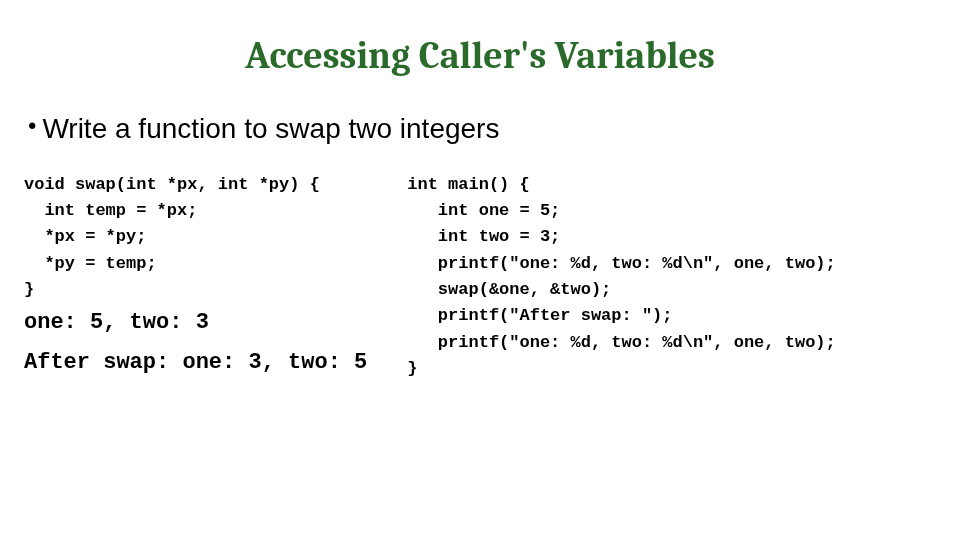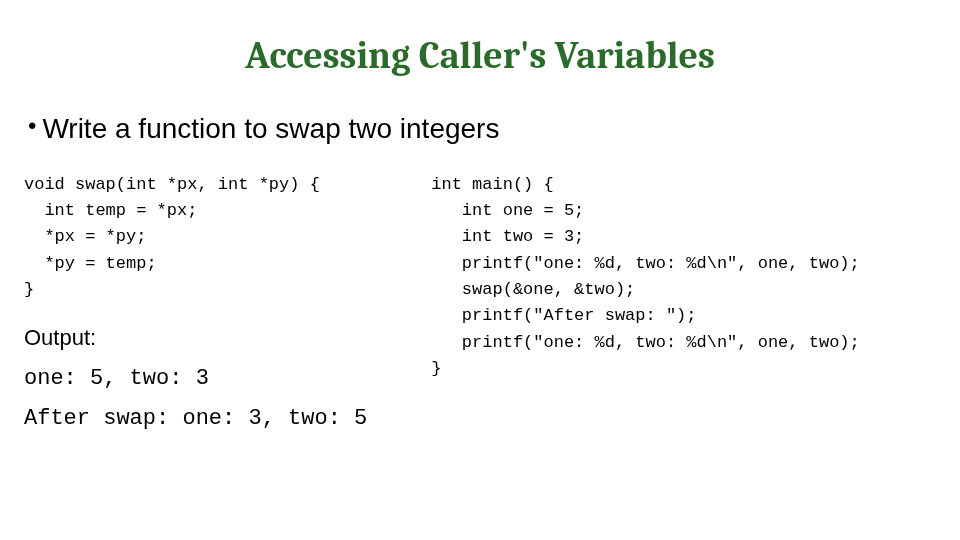--- a/index.html
+++ b/index.html
@@ -2,21 +2,21 @@
 <html><head>
 <meta charset="utf-8">
 <style>
   * { margin: 0; padding: 0; box-sizing: border-box; }
   html, body { width: 960px; height: 540px; background: #fff; font-family: Arial, Helvetica, sans-serif; color: #000; }
   .slide { width: 960px; height: 440px; position: relative; padding: 24px 24px 0 24px; }
   .title { font-family: "Cambria", Georgia, "Times New Roman", serif; font-weight: 700; font-size: 38px; color: #2a6a2a; text-align: center; margin-top: 10px; margin-bottom: 34px; }
   .bullet-row { display: flex; align-items: flex-start; gap: 6px; margin-bottom: 26px; padding-left: 4px; }
   .bullet-dot { font-size: 24px; line-height: 1; margin-top: 2px; }
   .bullet-text { font-size: 28px; line-height: 1.2; }
-  .columns { display: flex; gap: 64px; }
+  .columns { display: flex; gap: 40px; font-weight: bold; }
   .col-left { flex: 0 0 auto; }
   .col-right { flex: 1 1 auto; }
   .code { font-family: "Courier New", Courier, monospace; font-size: 17px; line-height: 1.55; white-space: pre; }
   .output-label { font-family: Arial, Helvetica, sans-serif; font-size: 22px; margin-top: 22px; margin-bottom: 8px; }
   .output-code { font-family: "Courier New", Courier, monospace; font-size: 22px; line-height: 1.8; white-space: pre; }
 </style>
 </head>
 <body>
 
 <div class="slide">
@@ -27,21 +27,20 @@
     <span class="bullet-text">Write a function to swap two integers</span>
   </div>
 
   <div class="columns">
     <div class="col-left">
       <pre class="code">void swap(int *px, int *py) {
   int temp = *px;
   *px = *py;
   *py = temp;
 }</pre>
-      <div class="output-label">Output:</div>
       <pre class="output-code">one: 5, two: 3
 After swap: one: 3, two: 5</pre>
     </div>
     <div class="col-right">
       <pre class="code">int main() {
    int one = 5;
    int two = 3;
    printf("one: %d, two: %d\n", one, two);
    swap(&amp;one, &amp;two);
    printf("After swap: ");

